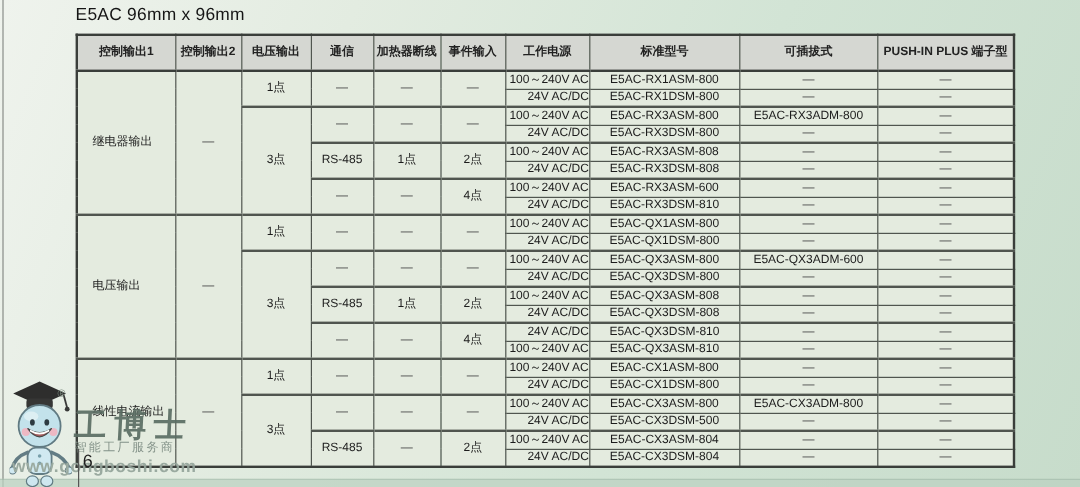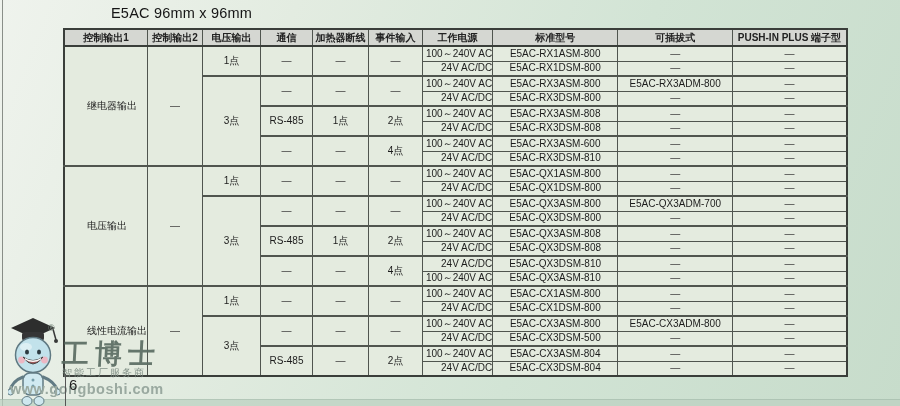--- a/index.html
+++ b/index.html
@@ -6,29 +6,29 @@
   html,body { width:900px; height:406px; overflow:hidden; }
   body {
     font-family:"Liberation Sans", sans-serif;
     background:linear-gradient(112deg,#eff3ed 0%, #e3ece1 28%, #d2e4d5 62%, #c7dccb 100%);
     position:relative;
   }
   .page-edge { position:absolute; left:2px; top:0; width:1px; height:406px; background:rgba(55,60,55,.55); }
   .bottom-band { position:absolute; left:0; bottom:0; width:900px; height:7px;
     background:#bdd2c2; border-top:1px solid #a5bcac; opacity:.75; }
 
-  .title { position:absolute; left:63px; top:5px; font-size:14.5px; color:#151515; letter-spacing:.2px;margin-left:48px; }
+  .title { position:absolute; left:63px; top:5px; font-size:14.5px; color:#151515; letter-spacing:.2px; }
 
   table { position:absolute; left:63px; top:28px; border-collapse:collapse; table-layout:fixed;
     border:2px solid #3a3e3a; }
   th, td { border:1px solid #50554f; font-size:10px; color:#1c1c1c; white-space:nowrap;
     overflow:hidden; padding:0; text-align:center; line-height:1; }
-  th { height:17px; background:#d5d7d2; font-weight:bold; color:#222; border-bottom:2px solid #3a3e3a; }
+  th { height:30px; background:#d5d7d2; font-weight:bold; color:#222; border-bottom:2px solid #3a3e3a; }
   td { height:15px; background:#e4ebdf; }
-  td.col-ctrl1 { text-align:left; padding-left:22px; }
+  td.col-ctrl1 { text-align:left; padding-left:12px; }
   td.col-power { text-align:right; padding-left:3px; }
   td.dash { color:#404040; }
   tr.sub-start td { border-top-width:2px; }
 
   .watermark { position:absolute; left:0; top:310px; width:260px; height:96px; opacity:.92; }
   .mascot { position:absolute; left:8px; top:4px; }
   .brand { position:absolute; left:62px; top:26px; font-family:"Liberation Serif", serif;
     font-weight:bold; font-size:27px; color:#5b6d63; letter-spacing:6px; transform:skewX(-3deg); }
   .registered { position:absolute; left:48px; top:13px; font-size:9px; color:#6e7e74; }
   .tagline { position:absolute; left:62px; top:56px; font-size:10px; color:#7c8b82; letter-spacing:2px; }
@@ -155,21 +155,21 @@
         <td class=" dash">—</td>
         <td class=" dash">—</td>
       </tr>
       <tr class="sub-start">
         <td rowspan="6" class="">3点</td>
         <td rowspan="2" class=" dash">—</td>
         <td rowspan="2" class=" dash">—</td>
         <td rowspan="2" class=" dash">—</td>
         <td class="col-power">100～240V AC</td>
         <td class="col-model">E5AC-QX3ASM-800</td>
-        <td class="">E5AC-QX3ADM-700</td>
+        <td class="">E5AC-QX3ADM-600</td>
         <td class=" dash">—</td>
       </tr>
       <tr>
         <td class="col-power">24V AC/DC</td>
         <td class="col-model">E5AC-QX3DSM-800</td>
         <td class=" dash">—</td>
         <td class=" dash">—</td>
       </tr>
       <tr class="sub-start">
         <td rowspan="2" class="">RS-485</td>

